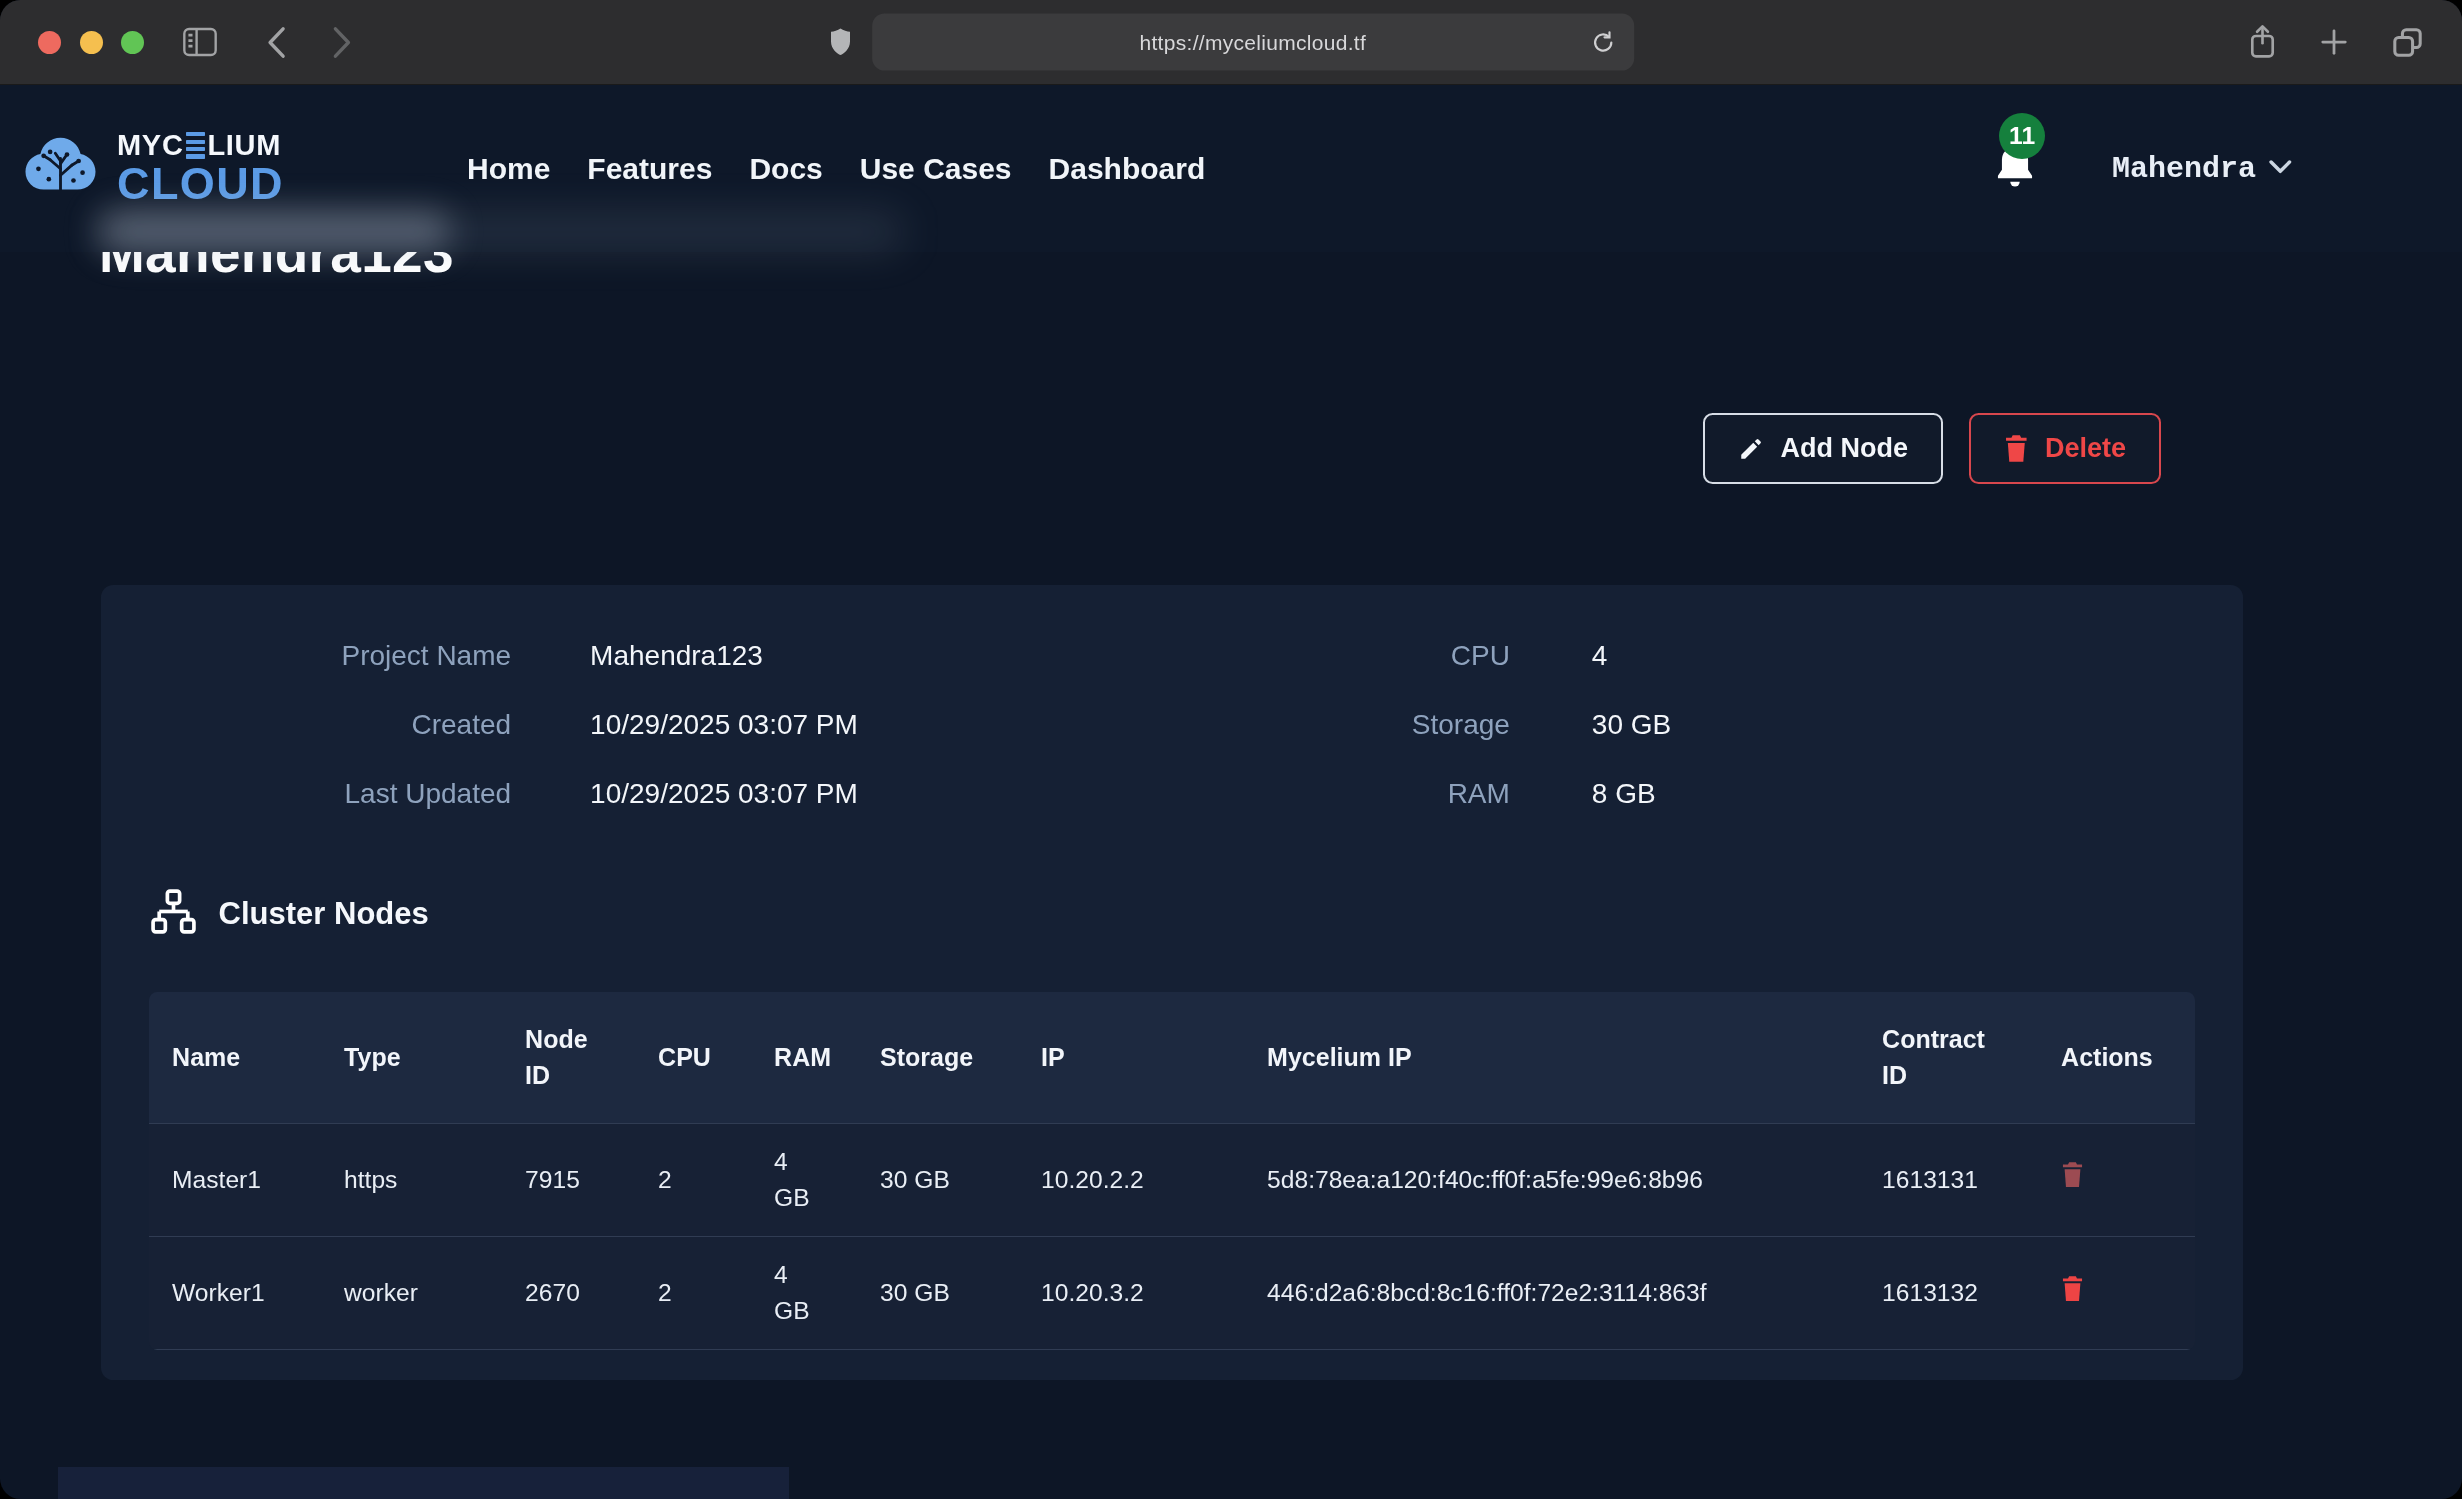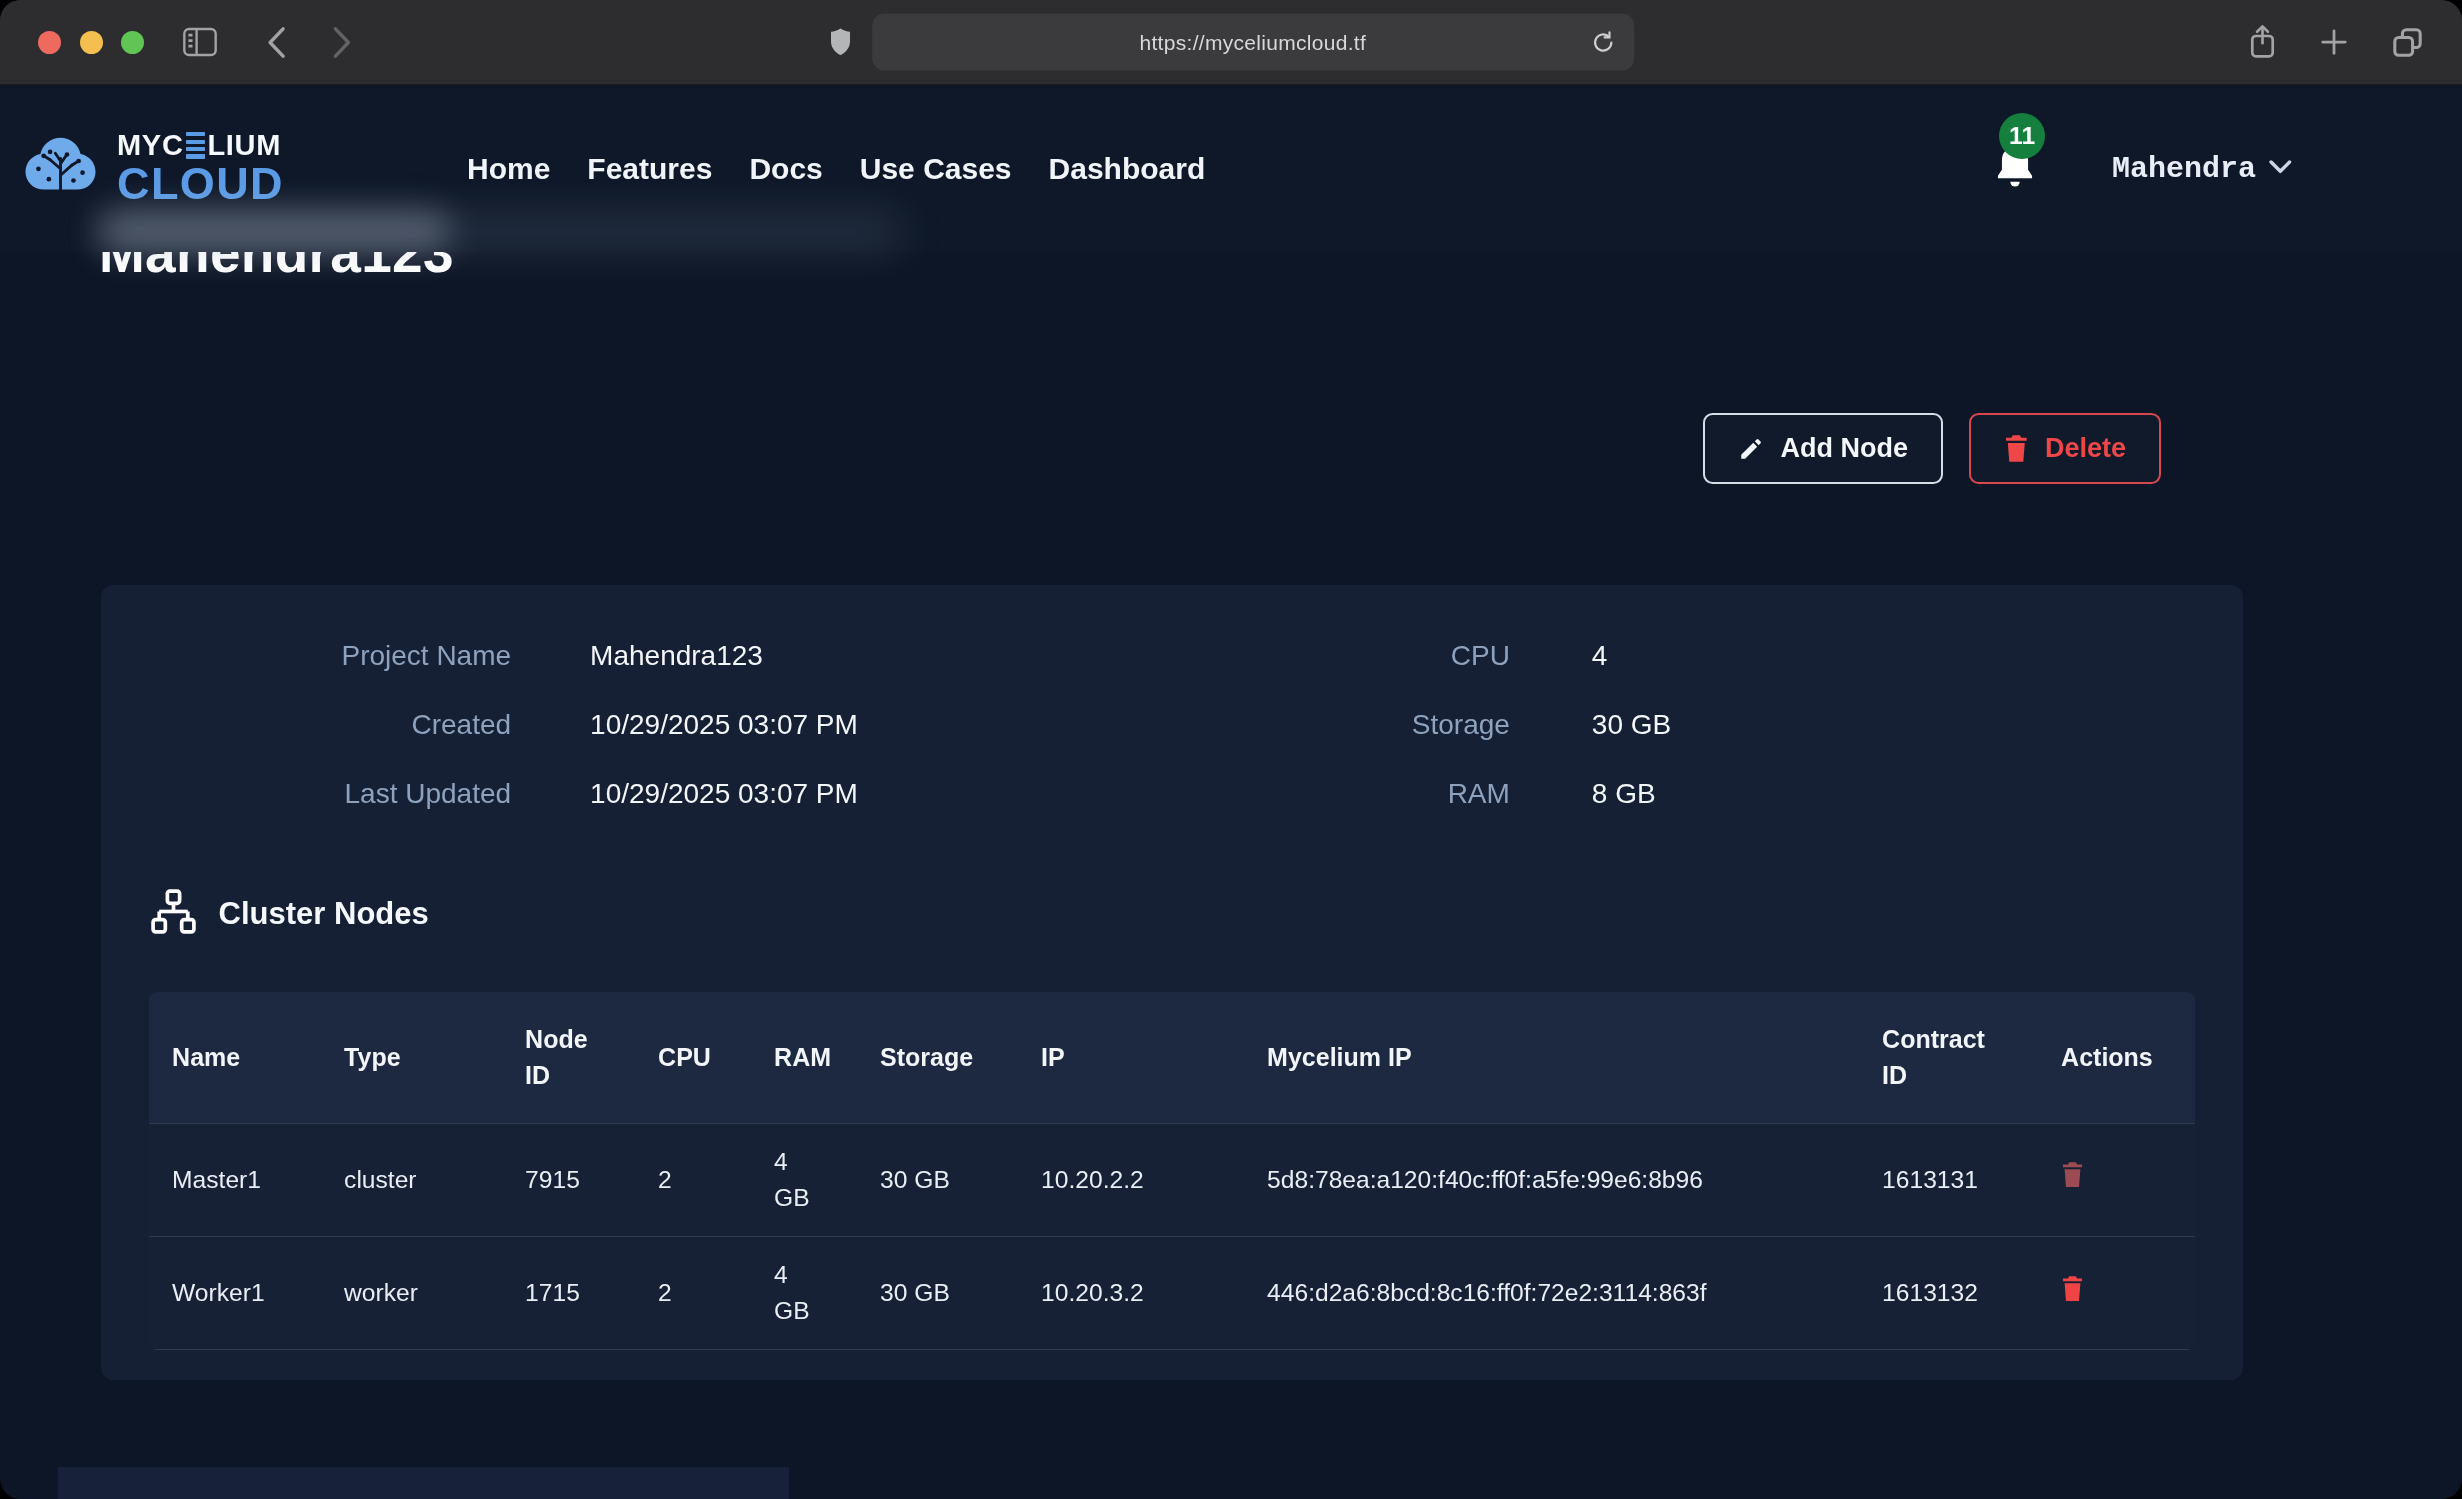--- a/index.html
+++ b/index.html
@@ -313,21 +313,21 @@
               <th>Mycelium IP</th>
               <th>
                   <div class="hdr-narrow2">Contract ID</div>
                 </th>
               <th>Actions</th>
             </tr>
           </thead>
           <tbody>
             <tr>
               <td>Master1</td>
-              <td>cluster</td>
+              <td>https</td>
               <td>7915</td>
               <td>2</td>
               <td>
                   <div class="val-narrow">4 GB</div>
                 </td>
               <td>30 GB</td>
               <td>10.20.2.2</td>
               <td>
                   <div class="ip-wrap">5d8:78ea:a120:f40c:ff0f:a5fe:99e6:8b96</div>
                 </td>
@@ -339,21 +339,21 @@
                         <path d="M7 1h6l1 2.2h4.5v2.4H1.5V3.2H6L7 1z"></path>
                         <path d="M3 7.4h14L15.8 23H4.2L3 7.4z"></path>
                       </svg>
                   </span>
                 </button>
               </td>
             </tr>
             <tr>
               <td>Worker1</td>
               <td>worker</td>
-              <td>1715</td>
+              <td>2670</td>
               <td>2</td>
               <td>
                   <div class="val-narrow">4 GB</div>
                 </td>
               <td>30 GB</td>
               <td>10.20.3.2</td>
               <td>
                   <div class="ip-wrap">446:d2a6:8bcd:8c16:ff0f:72e2:3114:863f</div>
                 </td>
               <td>1613132</td>

